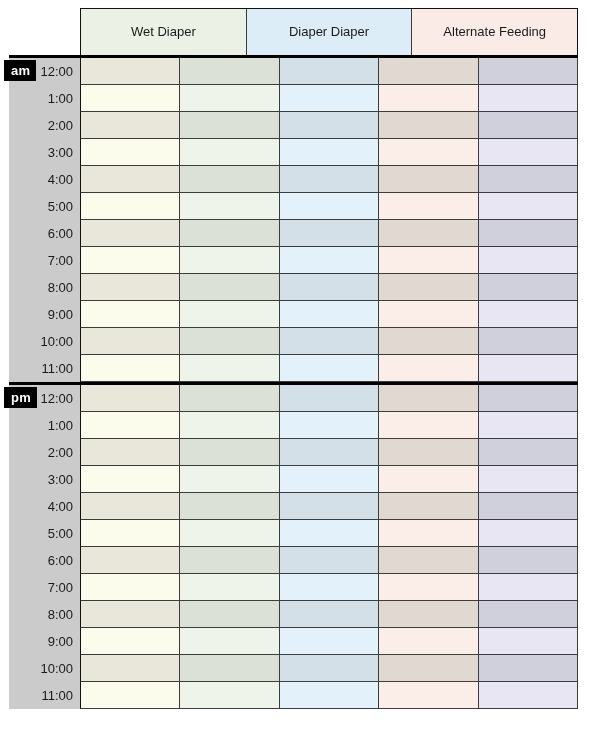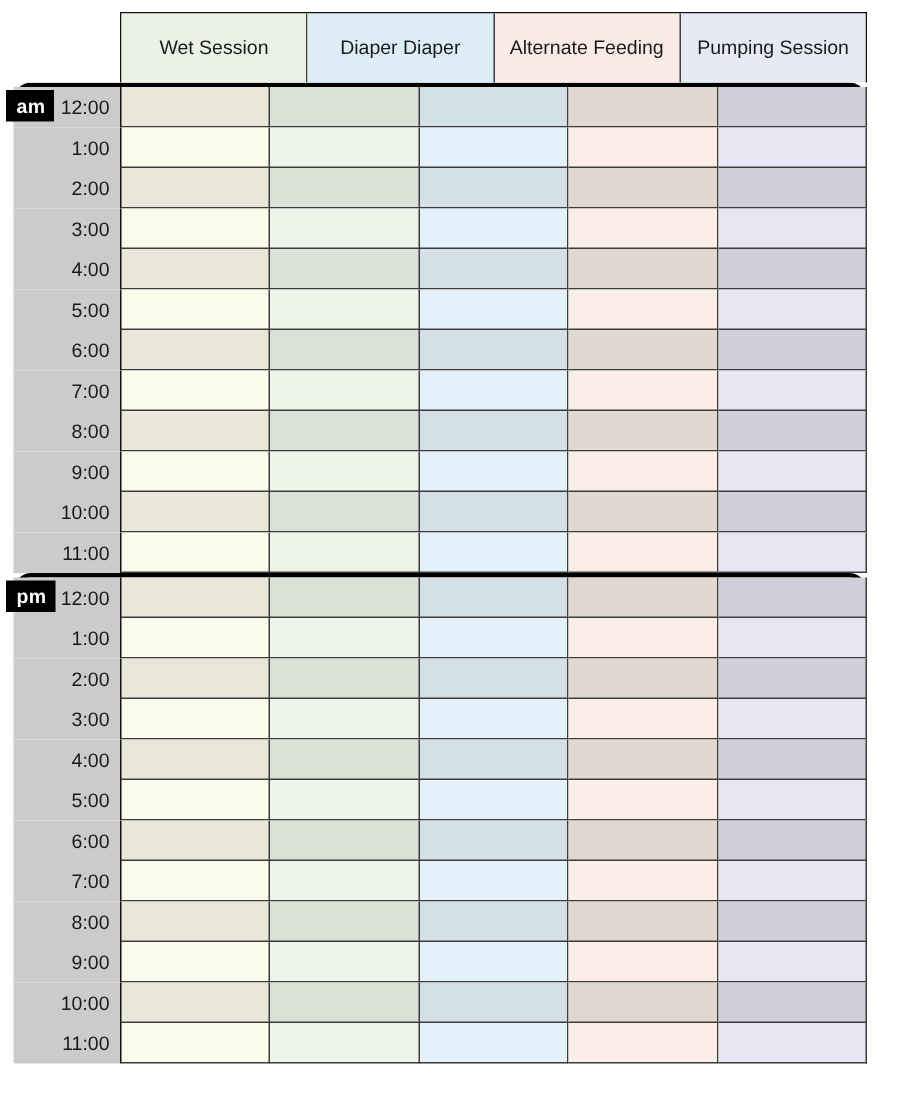--- a/index.html
+++ b/index.html
@@ -36,21 +36,20 @@
     line-height: 16px;
     padding: 2px 6px;
     box-sizing: border-box;
     border-right: 1px solid #3c3c3c;
   }
   .header-cell:last-child { border-right: none; }
   
   .section {
     position: relative;
     border-top: 3px solid #000000;
-    border-radius: 12px;
   }
   .row {
     display: flex;
     height: 27px;
   }
   .time-cell {
     width: 71px;
     box-sizing: border-box;
     font-size: 13px;
     text-align: right;
@@ -76,24 +75,23 @@
     letter-spacing: 0.3px;
     z-index: 2;
   }
 </style>
 </head>
 <body>
 
 <div class="sheet">
 
   <div class="header-row">
-      <div class="header-cell" style="background: rgb(235, 241, 229);">Wet Session</div>
+      <div class="header-cell" style="background: rgb(235, 241, 229);">Wet Diaper</div>
       <div class="header-cell" style="background: rgb(221, 237, 248);">Diaper Diaper</div>
       <div class="header-cell" style="background: rgb(251, 235, 231); text-align: right;">Alternate Feeding</div>
-      <div class="header-cell" style="background: rgb(232, 234, 243);">Pumping Session</div>
     </div>
 
   <div class="section">
     <div class="period-badge" style="background: rgb(0, 0, 0); color: rgb(255, 255, 255);">am</div>
     <div>
         <div class="row">
           <div class="time-cell" style="background: rgb(203, 203, 203);">12:00</div>
           <div class="cell first" style="background: rgb(232, 231, 217); border-right-color: rgb(60, 60, 60); border-bottom-color: rgb(60, 60, 60);"></div>
           <div class="cell" style="background: rgb(219, 225, 214); border-right-color: rgb(60, 60, 60); border-bottom-color: rgb(60, 60, 60);"></div>
           <div class="cell" style="background: rgb(211, 224, 232); border-right-color: rgb(60, 60, 60); border-bottom-color: rgb(60, 60, 60);"></div>

